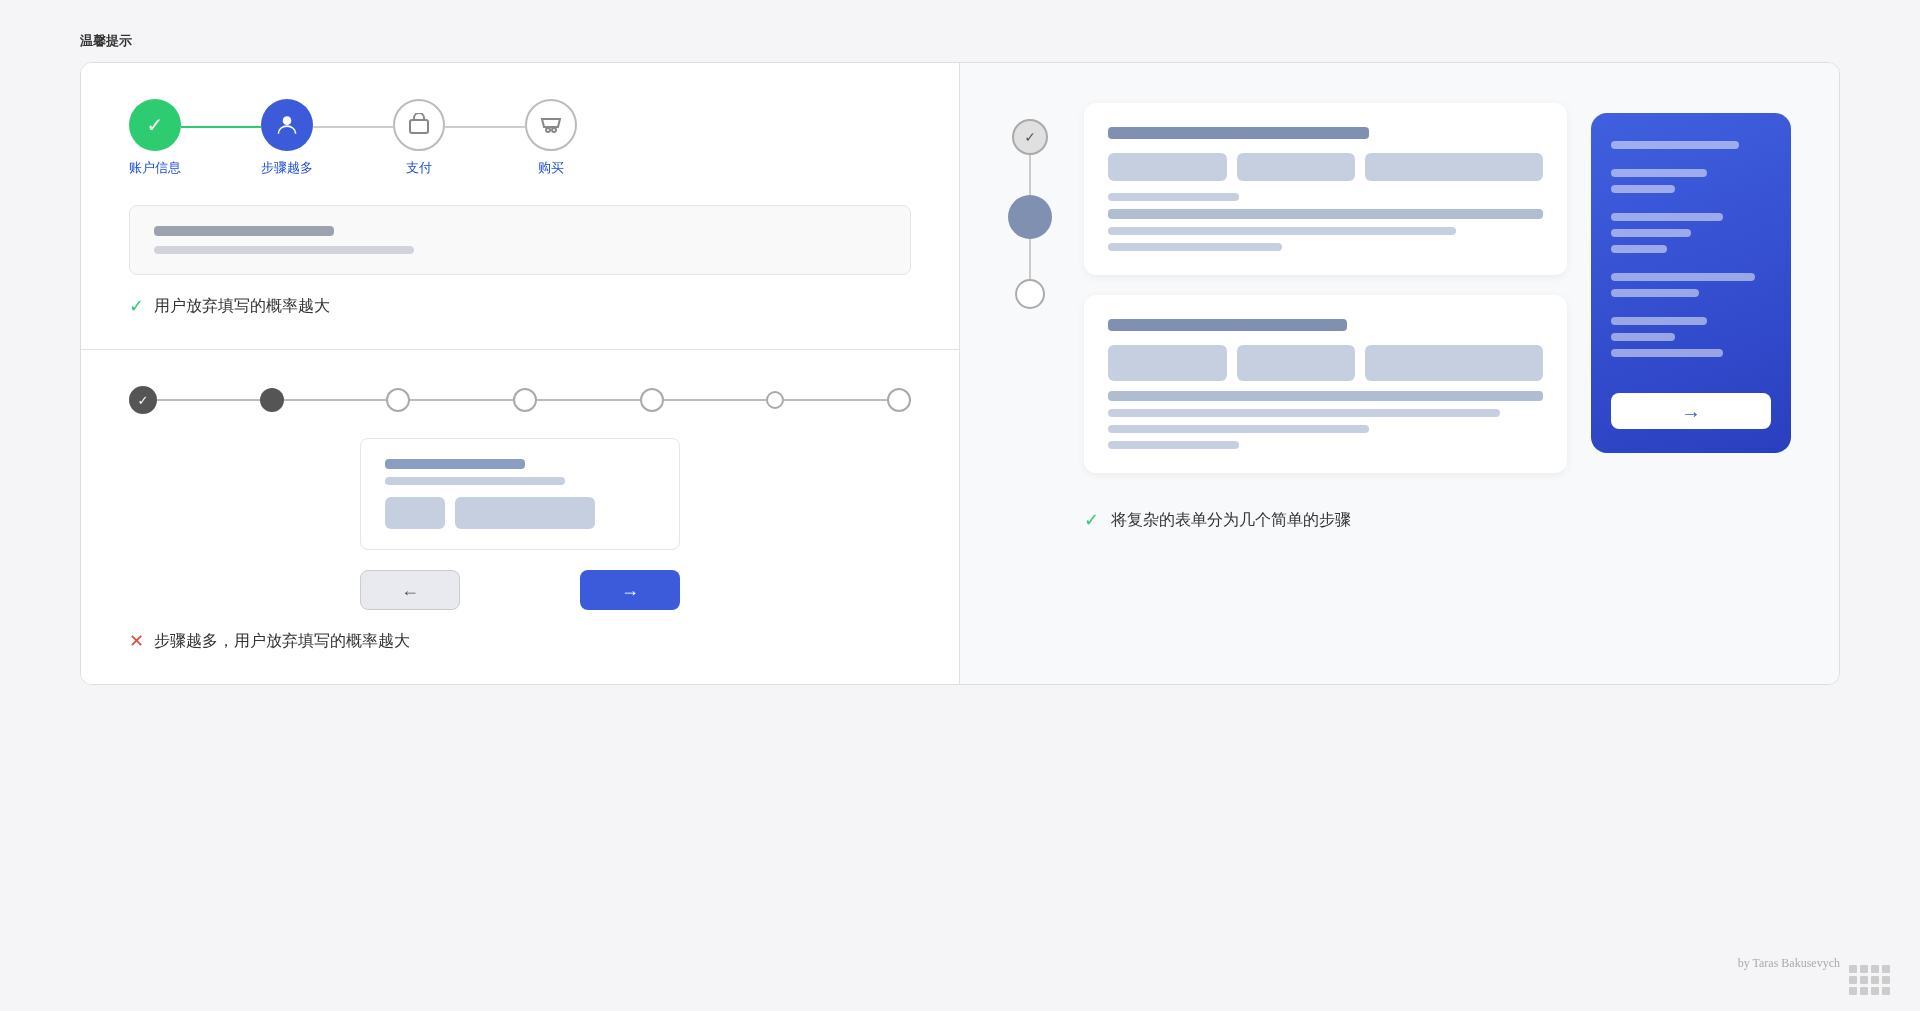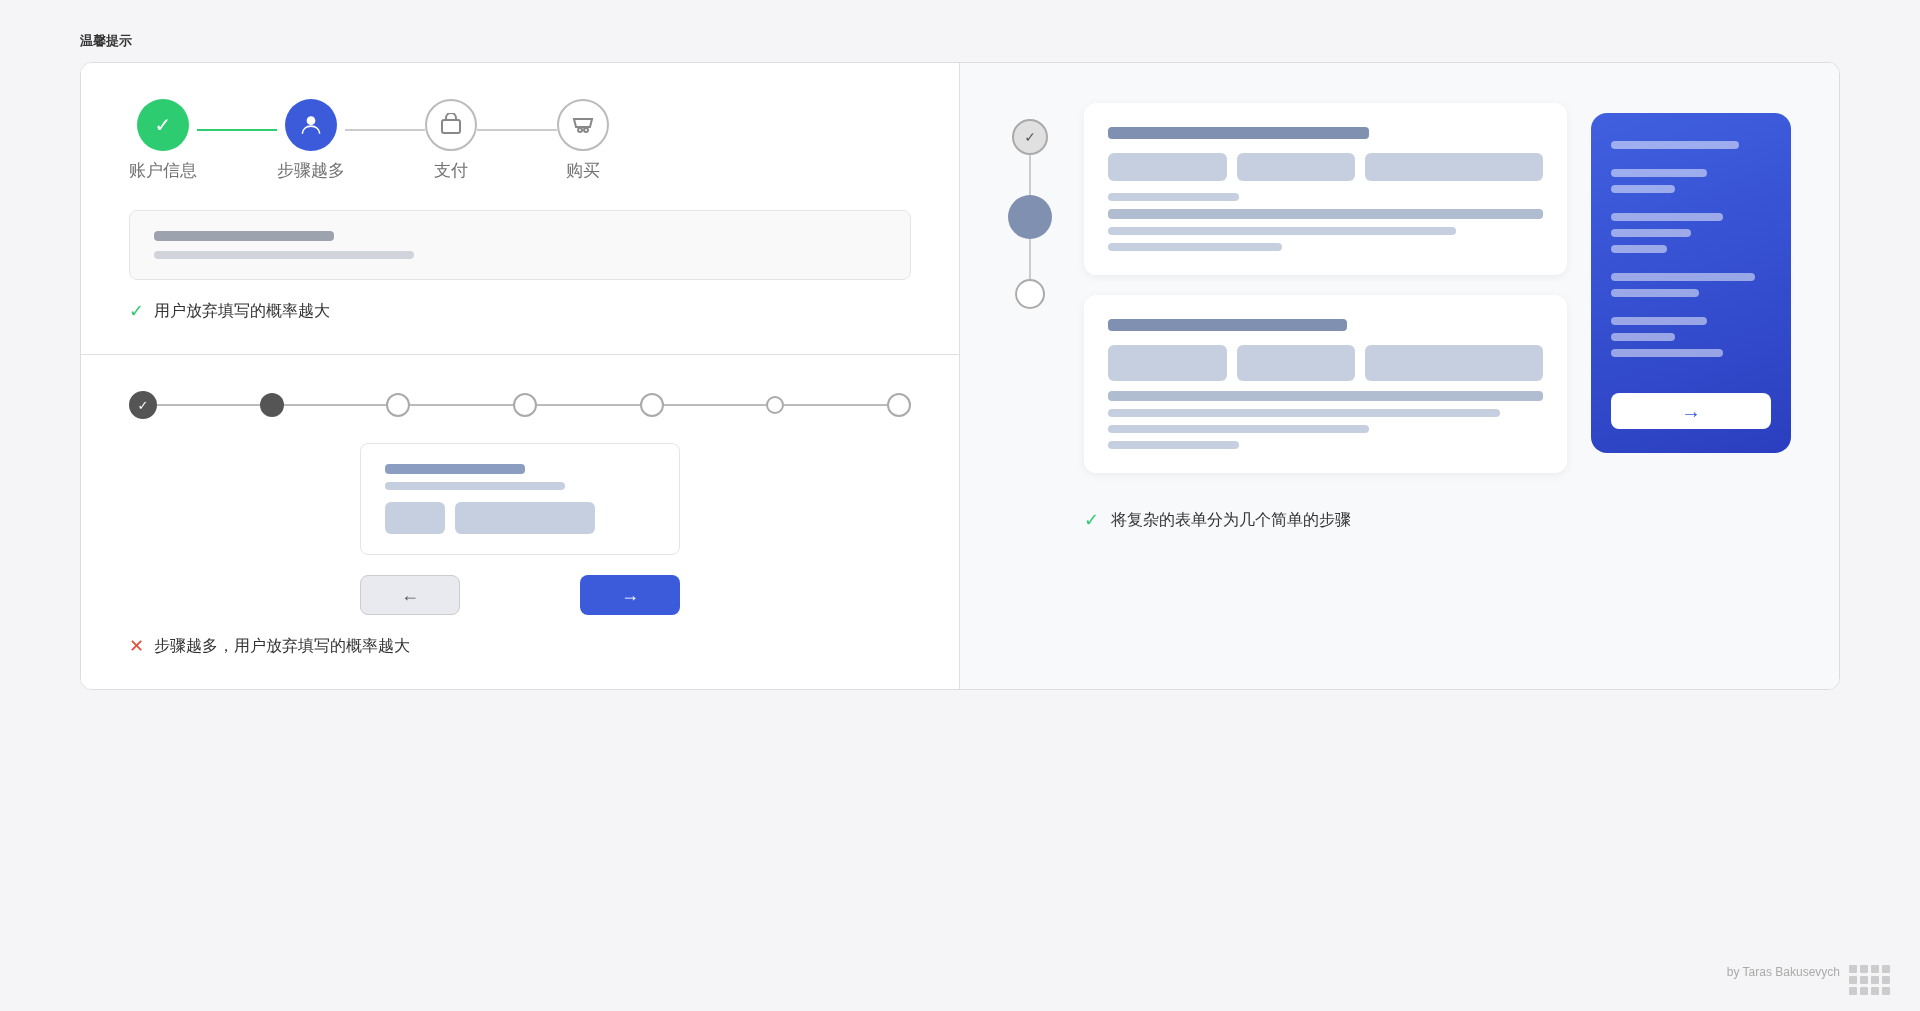--- a/index.html
+++ b/index.html
@@ -95,22 +95,22 @@
       font-size: 22px;
     }
 
     .step-circle.inactive {
       background: #fff;
       border: 2px solid #bbb;
       color: #888;
     }
 
     .step-label {
-      font-size: 17px;
-      color: #737373;
+      font-size: 13px;
+      color: #1d4ed8;
       text-align: center;
     }
 
     .step-line {
       width: 80px;
       height: 2px;
       margin-bottom: 22px;
     }
 
     .step-line.green { background: #2ecc71; }
@@ -413,24 +413,25 @@
       align-items: center;
       gap: 12px;
       font-size: 16px;
       color: #333;
       margin-top: 12px;
     }
 
     
     .attribution {
       position: absolute;
-      bottom: 32px;
+      bottom: 40px;
       right: 80px;
       font-size: 12px;
       color: #aaa;
+      font-family: Liberation Serif, serif;
     }
 
     .icon-grid {
       position: absolute;
       bottom: 16px;
       right: 30px;
       display: grid;
       grid-template-columns: repeat(4, 8px);
       gap: 3px;
     }

